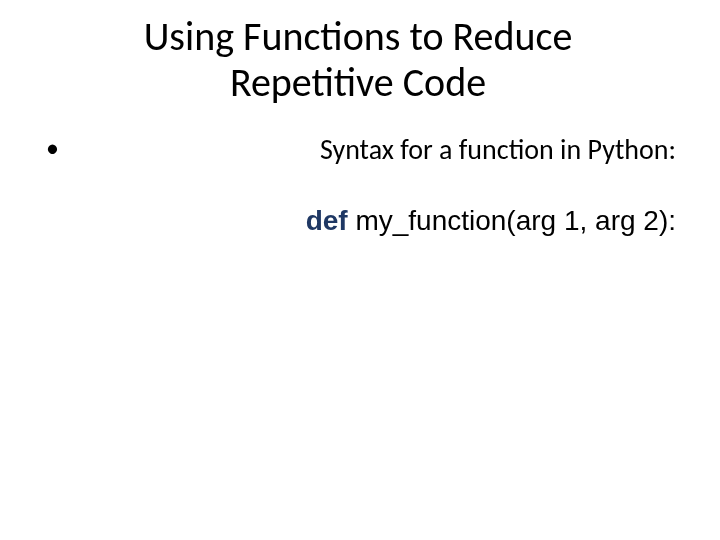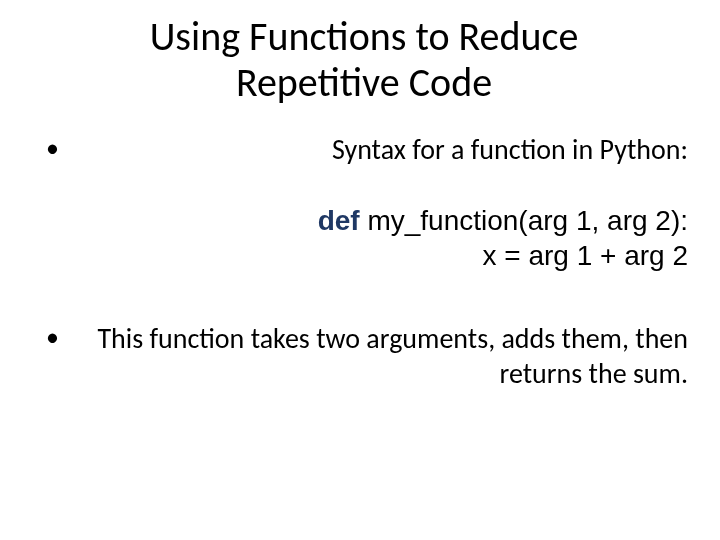--- a/index.html
+++ b/index.html
@@ -8,21 +8,21 @@
     width: 720px;
     height: 540px;
     background: #fff;
     font-family: Calibri, "Segoe UI", Arial, sans-serif;
     color: #000;
   }
   .slide {
     box-sizing: border-box;
     width: 720px;
     height: 540px;
-    padding: 14px 32px 20px 40px;
+    padding: 14px 44px 20px 40px;
   }
   .title {
     font-size: 40px;
     line-height: 1.15;
     text-align: center;
     margin: 0 0 26px 0;
     font-weight: 400;
     padding: 0 60px;
   }
   .body {
@@ -73,22 +73,18 @@
   <h1 class="title">Using Functions to Reduce Repetitive Code</h1>
 
   <div class="body">
 
     <ul class="bullets">
       <li>Syntax for a function in Python:</li>
     </ul>
 
     <div class="code-block">
       <div class="code-line"><span class="kw">def</span><span> my_function(arg 1, arg 2):</span></div>
-      <div class="code-line indent">x = arg 1 + arg 2</div>
     </div>
 
-    <ul class="bullets">
-      <li>This function takes two arguments, adds them, then returns the sum.</li>
-    </ul>
 
   </div>
 
 </div>
 
 </body></html>

